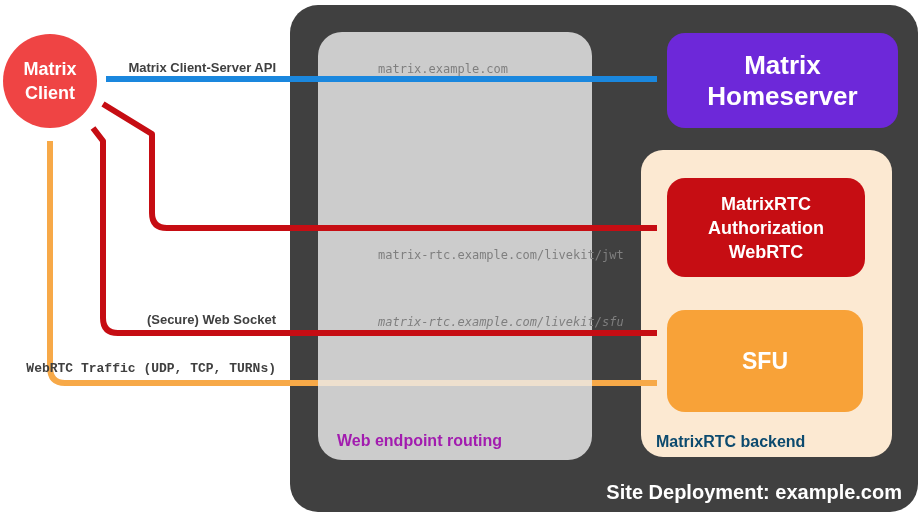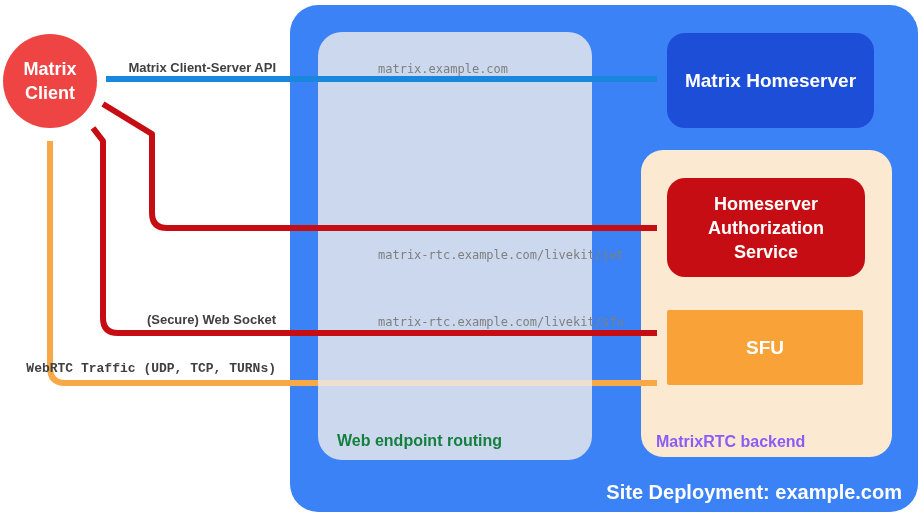--- a/index.html
+++ b/index.html
@@ -3,60 +3,60 @@
 <meta charset="utf-8">
 <style>
   html,body{margin:0;padding:0;background:#ffffff;}
   .canvas{
     position:relative;width:921px;height:524px;overflow:hidden;
     font-family:"Liberation Sans",sans-serif;background:#ffffff;
   }
   
   .deployment{
     position:absolute;left:290px;top:5px;width:628px;height:507px;
-    background:#3b82f6;border-radius:28px;z-index:1;text-align:right;
+    background:#404040;border-radius:28px;z-index:1;text-align:right;
   }
   .deployment-label{
     position:absolute;right:16px;bottom:8px;
     font-size:20px;font-weight:bold;color:#ffffff;
   }
   
   .arrows-under{position:absolute;left:0;top:0;z-index:2;}
   
   .routing{
     position:absolute;left:318px;top:32px;width:274px;height:428px;
     background:rgba(236,236,236,0.82);border-radius:24px;z-index:3;
   }
   .routing-label{
     position:absolute;left:19px;bottom:10px;
-    font-size:16px;font-weight:bold;color:#15803d;
+    font-size:16px;font-weight:bold;color:#a21caf;
   }
   
   .backend{
     position:absolute;left:641px;top:150px;width:251px;height:307px;
     background:#fce9d2;border-radius:22px;z-index:3;
   }
   .backend-label{
     position:absolute;left:15px;bottom:6px;
-    font-size:16px;font-weight:bold;color:#8b5cf6;
+    font-size:16px;font-weight:bold;color:#0c4a6e;
   }
   
   .endpoint{
     position:absolute;left:331px;z-index:4;
     font-family:"DejaVu Sans Mono",monospace;font-size:12px;line-height:14px;color:#7f7f7f;padding-left:47px;
   }
-  .ep0{top:62px;} .ep1{top:210px;margin-top:38px;} .ep2{top:315px;}
+  .ep0{top:62px;} .ep1{top:210px;margin-top:38px;} .ep2{top:315px;font-style:italic;}
   
   .node{
     position:absolute;z-index:4;display:flex;align-items:center;justify-content:center;
     text-align:center;color:#ffffff;font-weight:bold;
   }
-  .homeserver{left:667px;top:33px;width:207px;height:95px;background:#1d4ed8;border-radius:18px;font-size:19px;}
+  .homeserver{left:667px;top:33px;width:231px;height:95px;background:#6d28d9;border-radius:18px;font-size:26px;}
   .auth{left:667px;top:178px;width:198px;height:99px;background:#c60d13;border-radius:18px;font-size:18px;line-height:24px;padding:0 22px;box-sizing:border-box;}
-  .sfu{left:667px;top:310px;width:196px;height:75px;background:#f8a238;border-radius:2px;font-size:19px;}
+  .sfu{left:667px;top:310px;width:196px;height:102px;background:#f8a238;border-radius:18px;font-size:23px;}
   .client{
     left:3px;top:34px;width:94px;height:94px;background:#ef4444;border-radius:50%;
     font-size:18px;line-height:24px;padding:0 14px;box-sizing:border-box;
   }
   
   .arrow-label{
     position:absolute;left:0;width:276px;text-align:right;z-index:4;
     font-size:13px;font-weight:bold;color:#404040;
   }
   .al0{top:60px;} .al1{top:210px;} .al2{top:312px;} .al3{top:361px;font-family:Liberation Mono, monospace;}
@@ -88,21 +88,21 @@
 
   <div class="endpoint ep0">matrix.example.com</div>
   <div class="endpoint ep1">matrix-rtc.example.com/livekit/jwt</div>
   <div class="endpoint ep2">matrix-rtc.example.com/livekit/sfu</div>
 
   <div class="backend">
     <div class="backend-label">MatrixRTC backend</div>
   </div>
 
   <div class="node homeserver">Matrix Homeserver</div>
-  <div class="node auth">Homeserver Authorization Service</div>
+  <div class="node auth">MatrixRTC Authorization WebRTC</div>
   <div class="node sfu">SFU</div>
   <div class="node client">Matrix Client</div>
 
   <div class="arrow-label al0">Matrix Client-Server API</div>
   <div class="arrow-label al2">(Secure) Web Socket</div>
   <div class="arrow-label al3">WebRTC Traffic (UDP, TCP, TURNs)</div>
 
   <svg class="arrows-over" width="921" height="524">
     <defs>
       <marker id="arr-blue-e" viewBox="0 0 10 10" refX="8" refY="5" markerWidth="17" markerHeight="16" markerUnits="userSpaceOnUse" orient="auto" fill="#1a87de">

